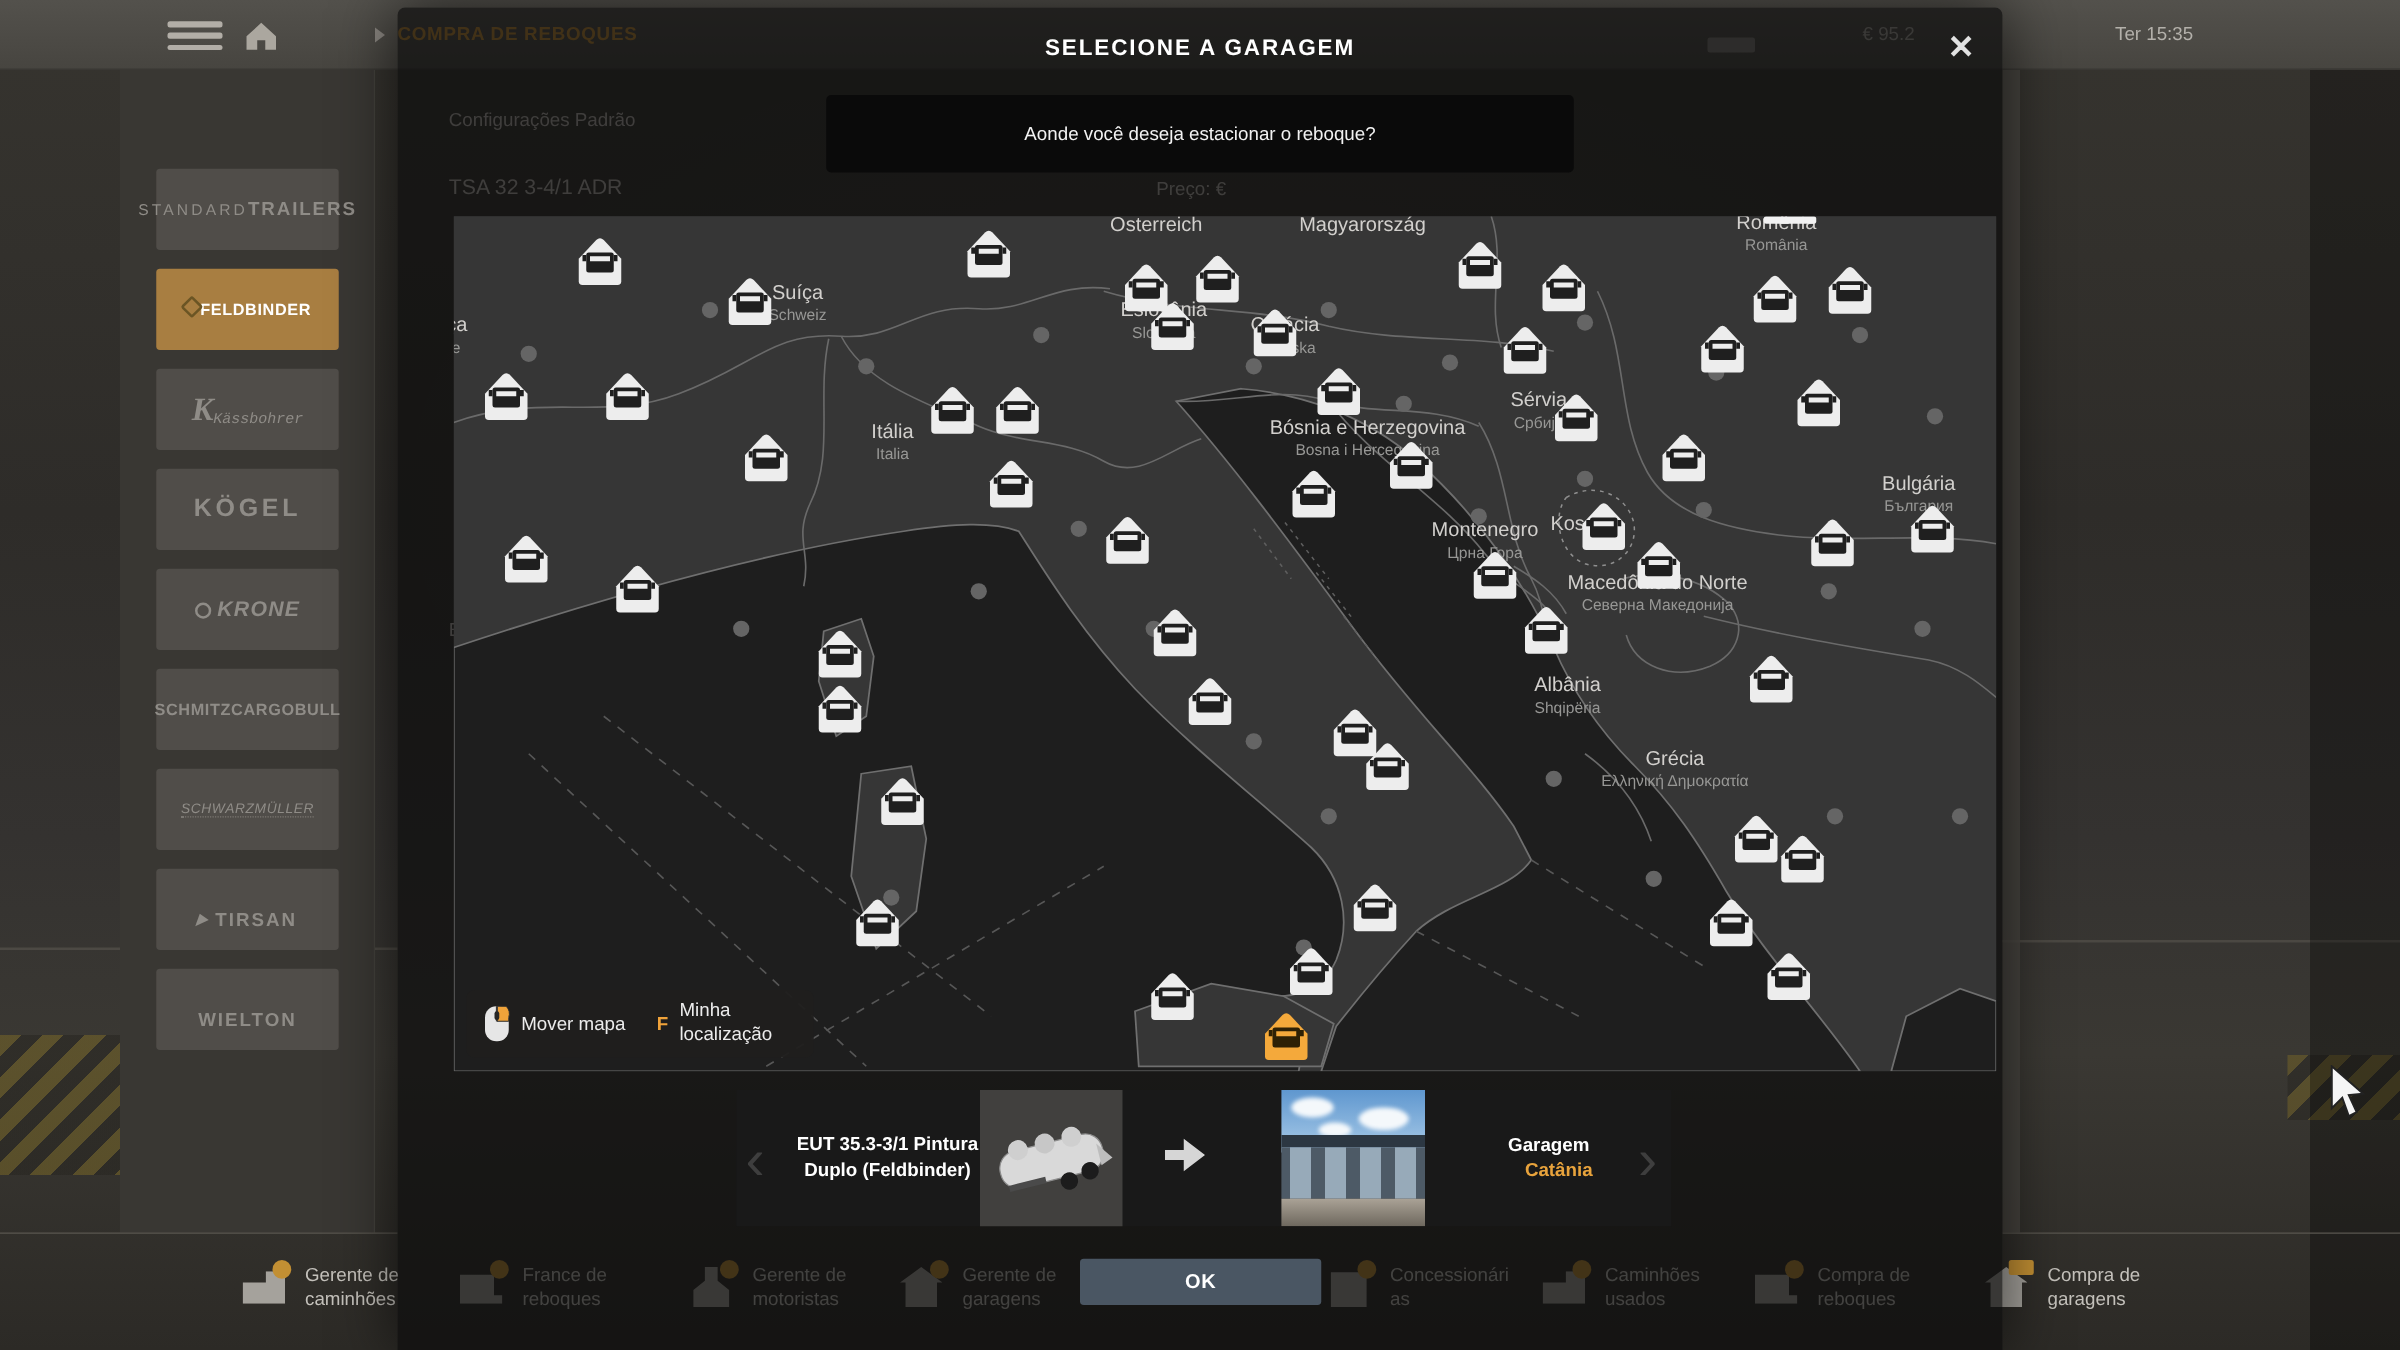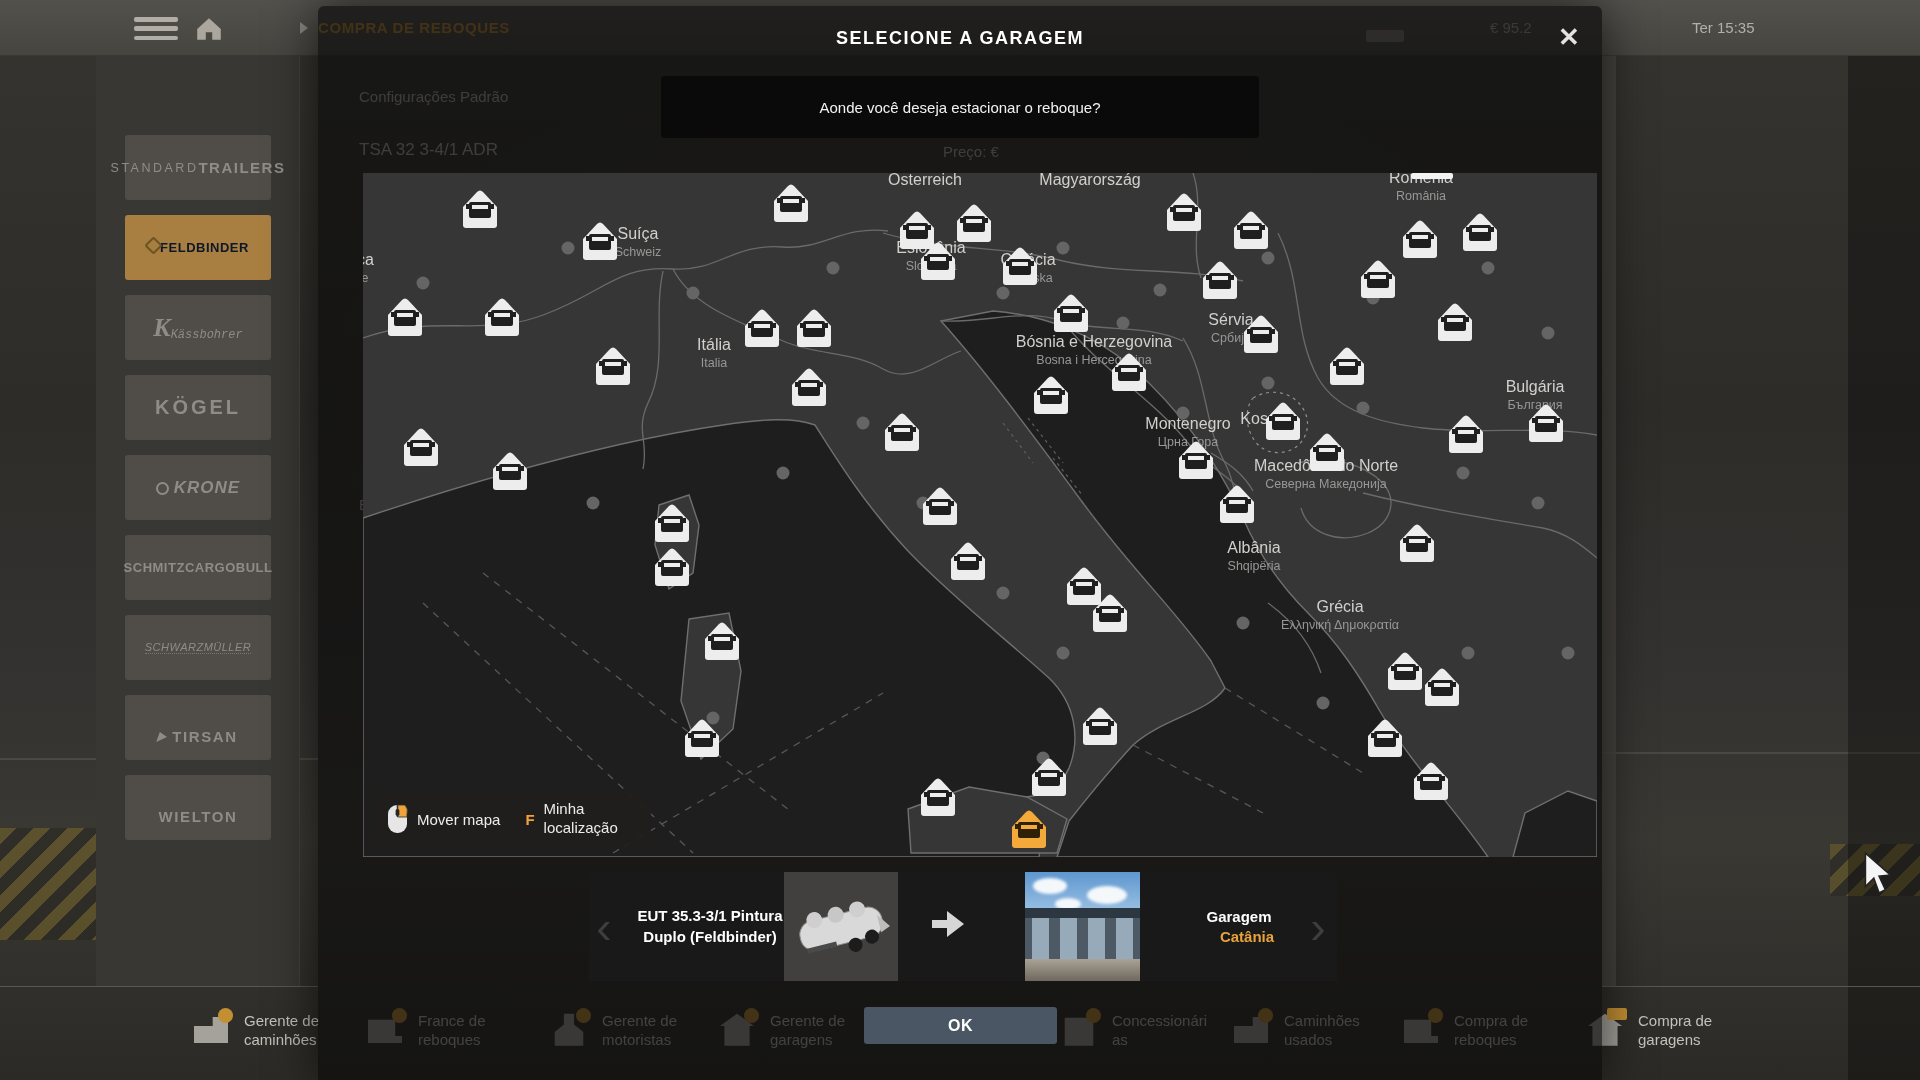--- a/index.html
+++ b/index.html
@@ -33,21 +33,21 @@
   .clock { left:1692px; top:19px; font-size:15px; color:#b3b0aa; }
 
   
   .left-panel { left:96px; top:56px; width:204px; height:930px; background:#393733; border-right:1px solid #44423d; }
   .brands { position:absolute; left:29px; top:79px; width:146px; }
   .brand { width:146px; height:65px; margin-bottom:15px; background:#504d49; border-radius:3px;
     display:flex; align-items:center; justify-content:center; color:#8f8c87; cursor:pointer; text-align:center; }
   .brand .l1 { font-size:12.5px; letter-spacing:2.5px; }
   .brand .l2 { font-size:15px; font-weight:bold; letter-spacing:1.5px; }
   .brand .single { font-size:15px; font-weight:bold; letter-spacing:1.6px;margin-top:18px; }
-  .brand.sel { background:#a87e41; color:#0f172a; }
+  .brand.sel { background:#a87e41; color:#ffffff; }
   .brand .diamond { width:13px; height:13px; border:2px solid #6b5524; transform:rotate(45deg); margin-bottom:5px; border-radius:2px; }
   .brand .bigk { font-family:"Liberation Serif",serif; font-style:italic; font-weight:bold; font-size:26px; line-height:22px; }
   .brand .smallit { font-style:italic; font-size:12px; margin-top:14px;font-family:Liberation Mono, monospace; }
   .brand .kogel { font-size:20px; font-weight:bold; letter-spacing:3px; }
   .brand .krone { font-size:17px; font-weight:bold; font-style:italic; letter-spacing:1px; }
   .brand .ring { display:inline-block; width:13px; height:13px; border:2.5px solid #8f8c87; border-radius:50%; margin-right:5px; vertical-align:-2px; }
   .brand .cond { font-size:13px; font-weight:bold; letter-spacing:.5px; line-height:12px; }
   .brand .schw { font-style:italic; font-size:11px; letter-spacing:.5px; border-bottom:1px dotted #7a7772; }
   .brand .tri { display:inline-block; width:0; height:0; border-top:5px solid transparent; border-bottom:5px solid transparent; border-left:9px solid #8f8c87; margin-right:5px; transform:skewX(-20deg); }
 
@@ -173,21 +173,21 @@
         </div>
         <div class="brand">
           <span class="single">WIELTON</span>
         </div>
       </div>
   </div>
 
   <div class="abs bg-faint" style="left:359px;top:88px;">Configurações Padrão</div>
   <div class="abs bg-faint" style="left:359px;top:140px;font-size:17px;">TSA 32 3-4/1 ADR</div>
   <div class="abs bg-thumb"></div>
-  <div class="abs bg-faint" style="left:925px;top:143px;margin-left:18px;">Preço: €</div>
+  <div class="abs bg-faint" style="left:925px;top:143px;">Preço: €</div>
   <div class="abs bg-faint" style="left:359px;top:496px;">EUT 35.3-3/1 Pintura Duplo</div>
 
   <div class="abs nav-border-l"></div>
   <div class="abs nav-border-r"></div>
   <div id="bottomnav">
       <div class="abs nav-item" style="left: 190px;">
         <span class="nicon">
       <span class="base sh-truck"></span>
           <span class="acc"></span>
     </span>

